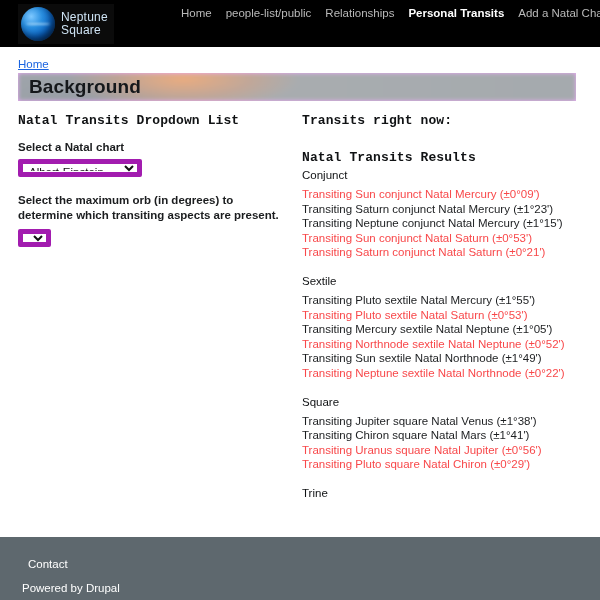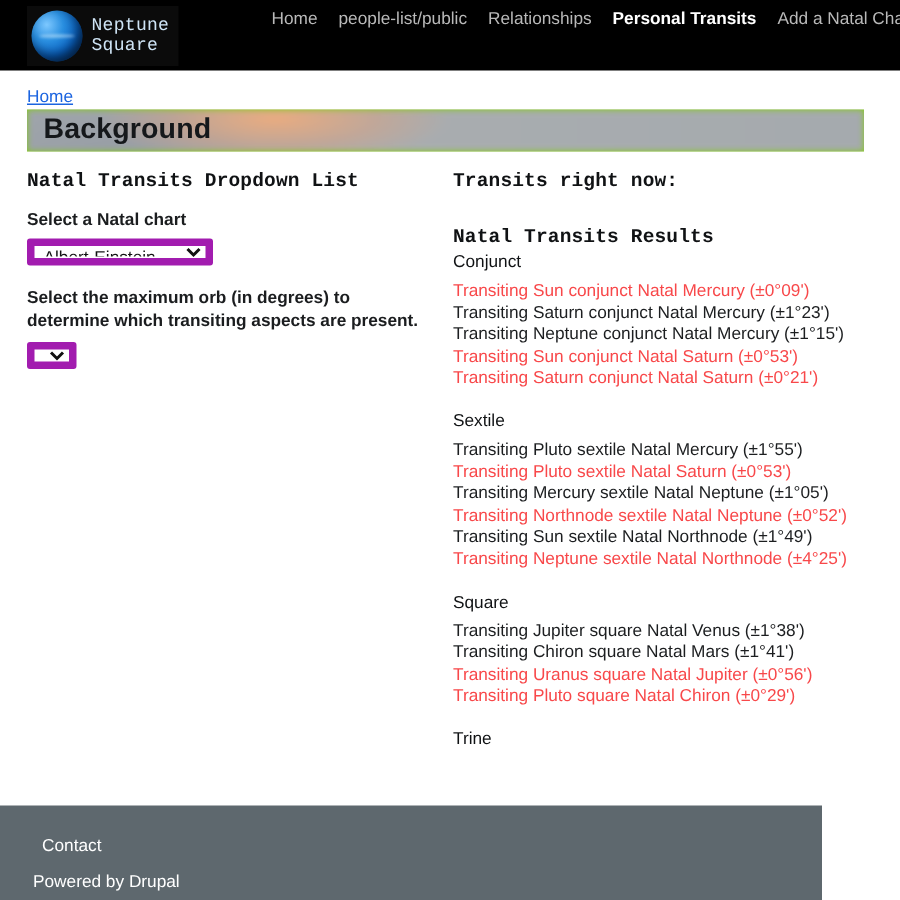--- a/index.html
+++ b/index.html
@@ -50,21 +50,21 @@
     position: absolute;
     left: 14%;
     top: 48%;
     width: 70%;
     height: 7%;
     background: rgba(225,245,255,.55);
     border-radius: 50%;
     filter: blur(1px);
   }
   .brand-text {
-    font-family: Liberation Mono, monospace;
+    font-family: Liberation Sans, sans-serif;
     color: #cfe4f5;
     font-size: 12px;
     line-height: 13px;
     letter-spacing: .2px;
   }
   .brand-text span { display: block; }
 
   .nav-links {
     position: absolute;
     left: 181px;
@@ -94,21 +94,21 @@
     color: #1b64e0;
     font-size: 11.5px;
     text-decoration: underline;
     cursor: pointer;
   }
 
   
   .banner {
     margin: 1px 24px 0 18px;
     height: 28px;
-    background: #84cc16;
+    background: #f0abfc;
     position: relative;
     overflow: hidden;
     display: flex;
     align-items: center;
   }
   .banner-wash {
     position: absolute;
     inset: 0;
     background:
       radial-gradient(ellipse 150px 40px at 165px 6px, rgba(245,172,120,.85) 0%, rgba(222,160,124,.45) 45%, rgba(168,171,175,0) 78%),
@@ -183,21 +183,21 @@
     color: #1c1e20;
     white-space: nowrap;
   }
   .aspect-line.hit { color: #f8484a; }
 
   
   .footer {
     position: absolute;
     left: 0;
     bottom: 0;
-    width: 548px;
+    width: 600px;
     height: 63px;
     background: #5e686e;
     color: #ffffff;
   }
   .footer-contact {
     position: absolute;
     left: 28px;
     top: 21px;
     font-size: 11.5px;
     color: #ffffff;
@@ -273,21 +273,21 @@
       <div class="aspect-line hit">Transiting Saturn conjunct Natal Saturn (±0°21')</div>
     </div>
 
     <div class="aspect-group">
       <div class="aspect-head">Sextile</div>
       <div class="aspect-line">Transiting Pluto sextile Natal Mercury (±1°55')</div>
       <div class="aspect-line hit">Transiting Pluto sextile Natal Saturn (±0°53')</div>
       <div class="aspect-line">Transiting Mercury sextile Natal Neptune (±1°05')</div>
       <div class="aspect-line hit">Transiting Northnode sextile Natal Neptune (±0°52')</div>
       <div class="aspect-line">Transiting Sun sextile Natal Northnode (±1°49')</div>
-      <div class="aspect-line hit">Transiting Neptune sextile Natal Northnode (±4°25')</div>
+      <div class="aspect-line hit">Transiting Neptune sextile Natal Northnode (±0°22')</div>
     </div>
 
     <div class="aspect-group">
       <div class="aspect-head">Square</div>
       <div class="aspect-line">Transiting Jupiter square Natal Venus (±1°38')</div>
       <div class="aspect-line">Transiting Chiron square Natal Mars (±1°41')</div>
       <div class="aspect-line hit">Transiting Uranus square Natal Jupiter (±0°56')</div>
       <div class="aspect-line hit">Transiting Pluto square Natal Chiron (±0°29')</div>
     </div>
 

